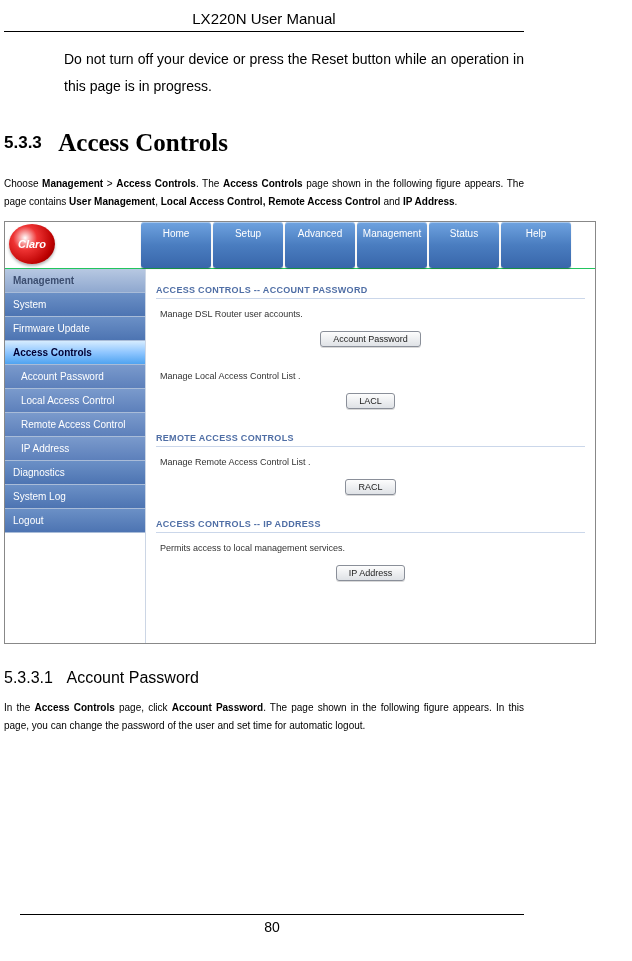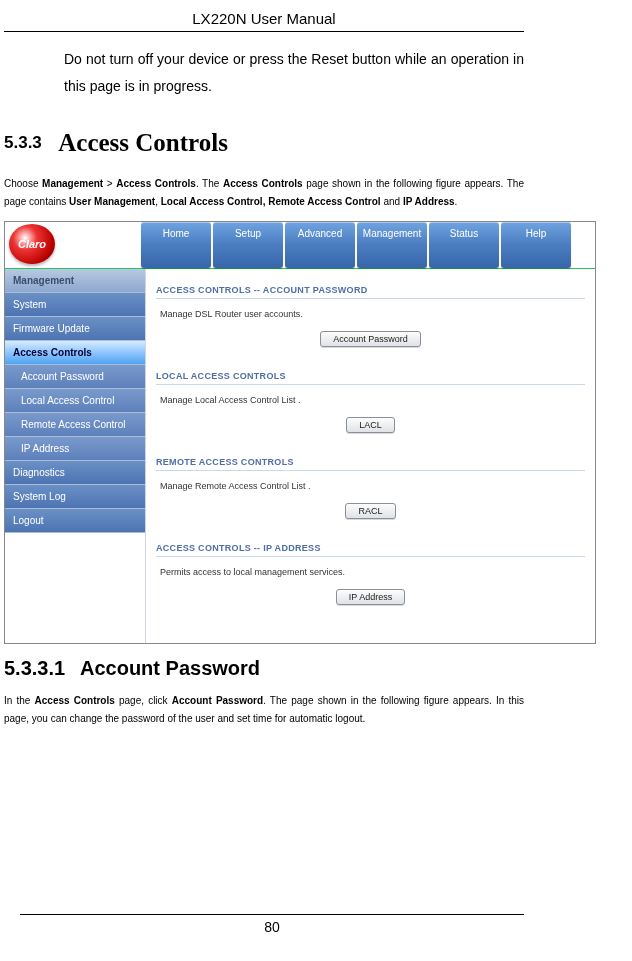--- a/index.html
+++ b/index.html
@@ -49,23 +49,23 @@
   }
   .body-text {
     font-size: 10px;
     line-height: 1.8;
     text-align: justify;
     margin: 0 0 10px 0;
   }
   .body-text b { font-weight: bold; }
 
   .subsection-head {
-    font-size: 20px;
-    font-weight: bold;
-    margin-top: 13px;
+    font-size: 16px;
+    font-weight: normal;
+    margin-top: 25px;
     margin-bottom: 12px;
   }
   .subsection-num { margin-right: 10px; }
 
   .pagenum {
     position: absolute;
     bottom: 10px;
     left: 0; right: 0;
     text-align: center;
     font-size: 14px;
@@ -224,21 +224,20 @@
         <div class="side-item">Logout</div>
         <div class="sidebar-fill"></div>
       </div>
       <div class="main">
         <div class="panel-head">ACCESS CONTROLS -- ACCOUNT PASSWORD</div>
         <div class="panel-desc">Manage DSL Router user accounts.</div>
         <div class="panel-btn-row">
           <span class="panel-btn">Account Password</span>
         </div>
 
-        <div class="panel-head">LOCAL ACCESS CONTROLS</div>
         <div class="panel-desc">Manage Local Access Control List .</div>
         <div class="panel-btn-row">
           <span class="panel-btn">LACL</span>
         </div>
 
         <div class="panel-head">REMOTE ACCESS CONTROLS</div>
         <div class="panel-desc">Manage Remote Access Control List .</div>
         <div class="panel-btn-row">
           <span class="panel-btn">RACL</span>
         </div>

